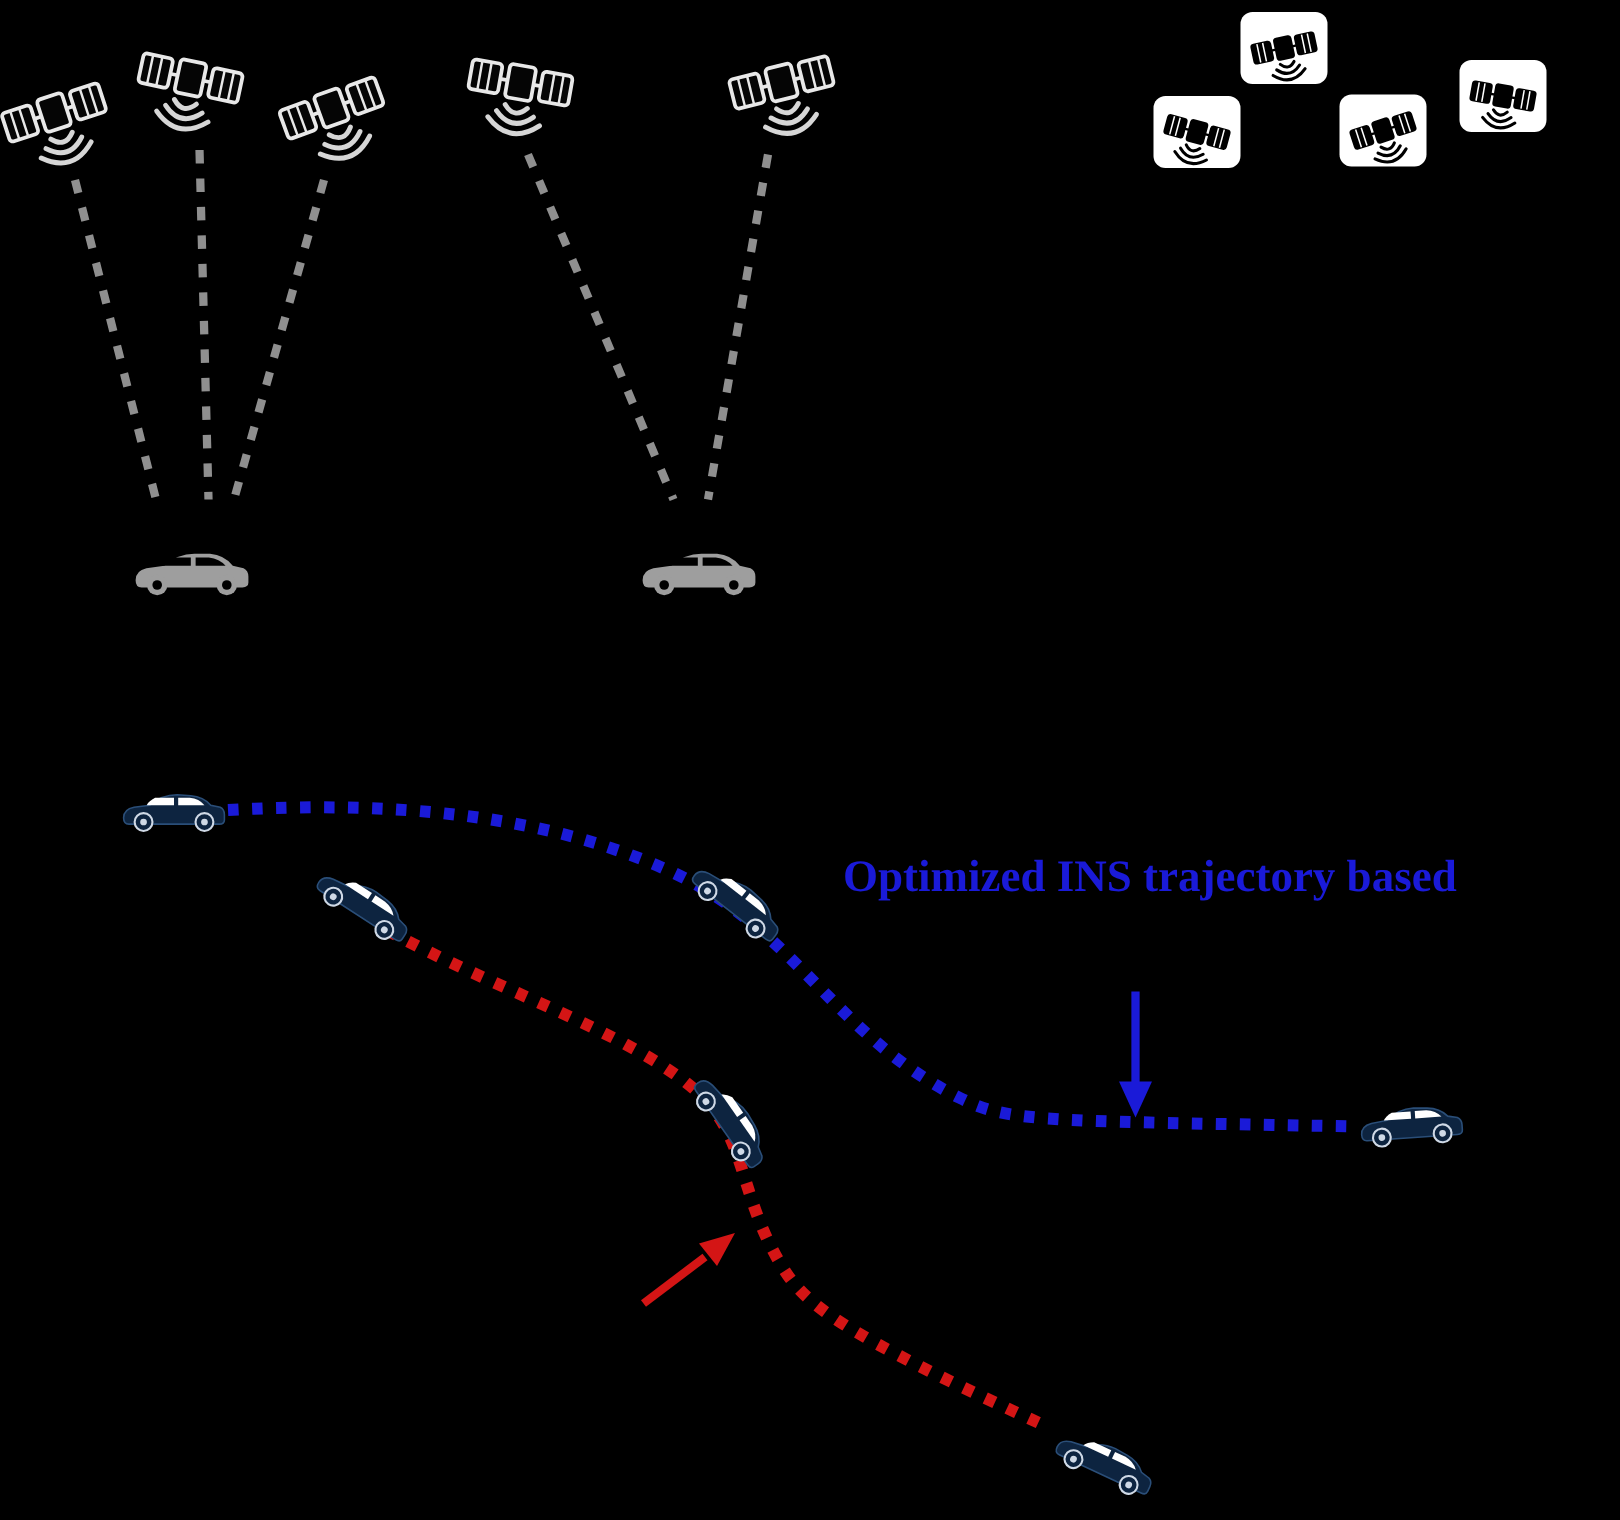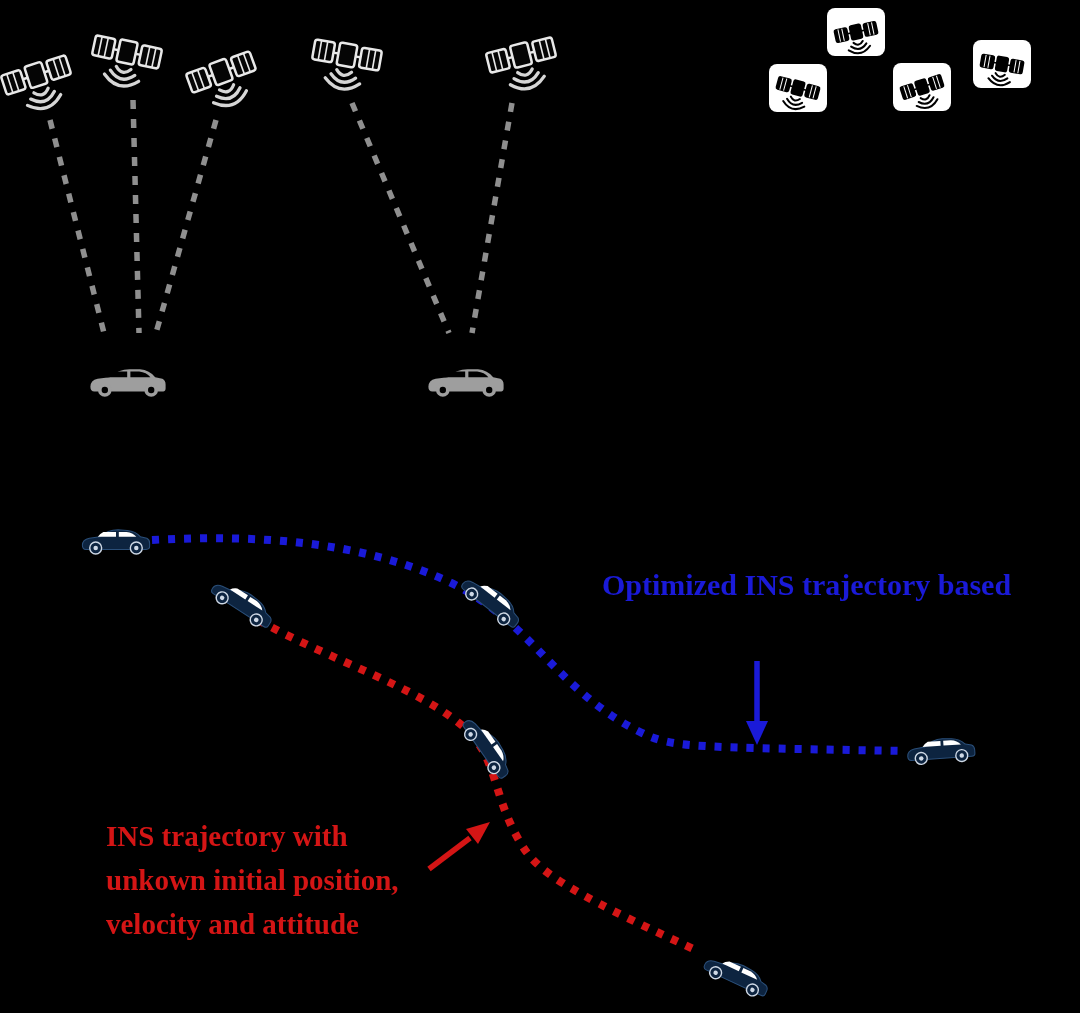--- a/index.html
+++ b/index.html
@@ -43,21 +43,20 @@
     position: absolute;
     font-weight: bold;
     white-space: nowrap;
   }
   .label-blue {
     left: 562px;
     top: 566px;
     color: #1a1ad8;
     font-size: 30px;
     line-height: 37px;
-    margin-left: 40px;
   }
   .label-red {
     left: 106px;
     top: 814px;
     color: #d41515;
     font-size: 29px;
     line-height: 44px;
   }
 </style>
 </head>
@@ -228,19 +227,14 @@
     <g>
       <line class="arrow-red-line" x1="429" y1="869" x2="470" y2="838"></line>
       <polygon class="arrow-red-head" points="490,822 478,844 466,829"></polygon>
     </g>
   </svg>
 
   <div class="label label-blue">
     <div>Optimized INS trajectory based</div>
   </div>
 
-  <div class="label label-red">
-    <div>INS trajectory with</div>
-    <div>unkown initial position,</div>
-    <div>velocity and attitude</div>
-  </div>
 
 </div>
 
 </body></html>

